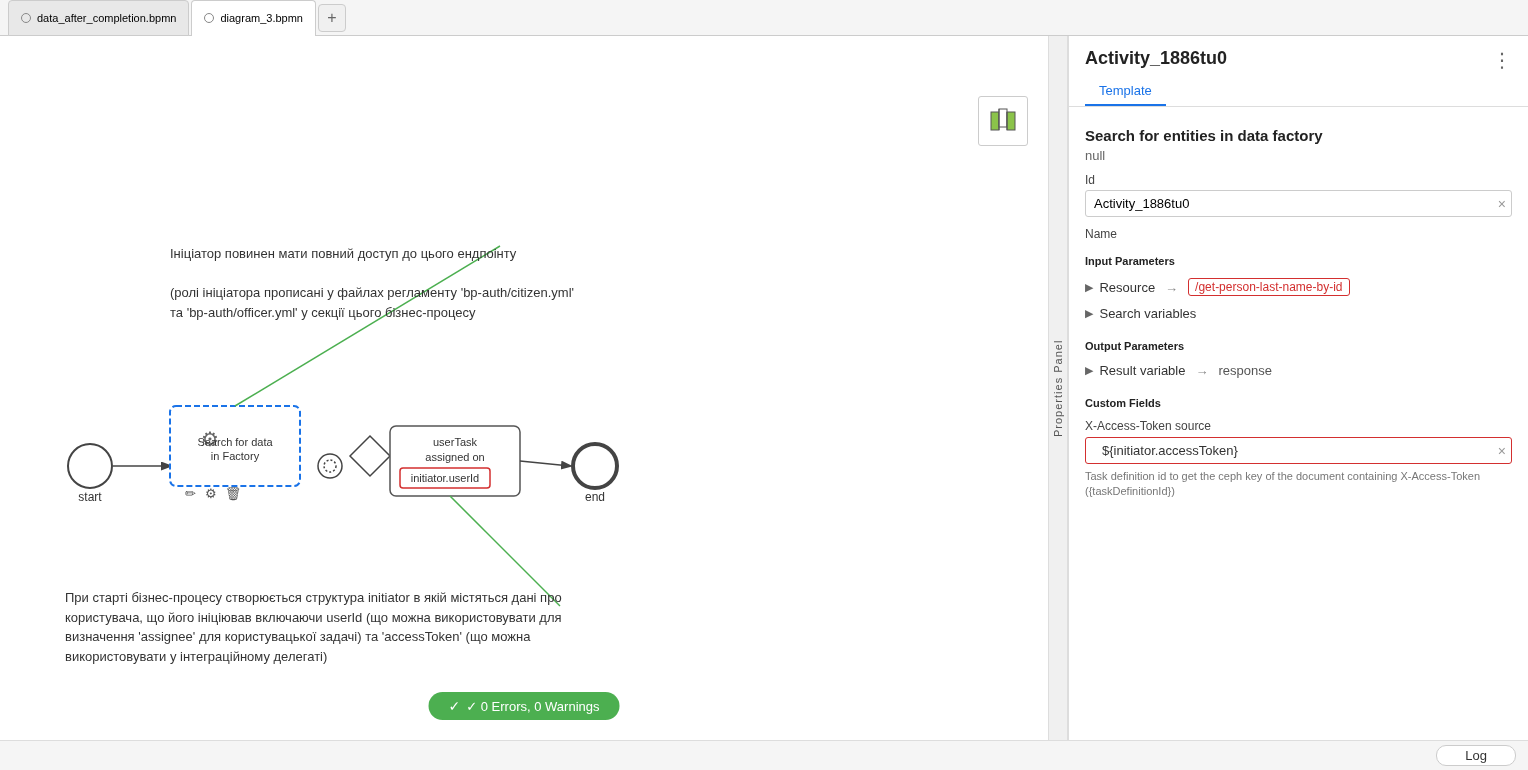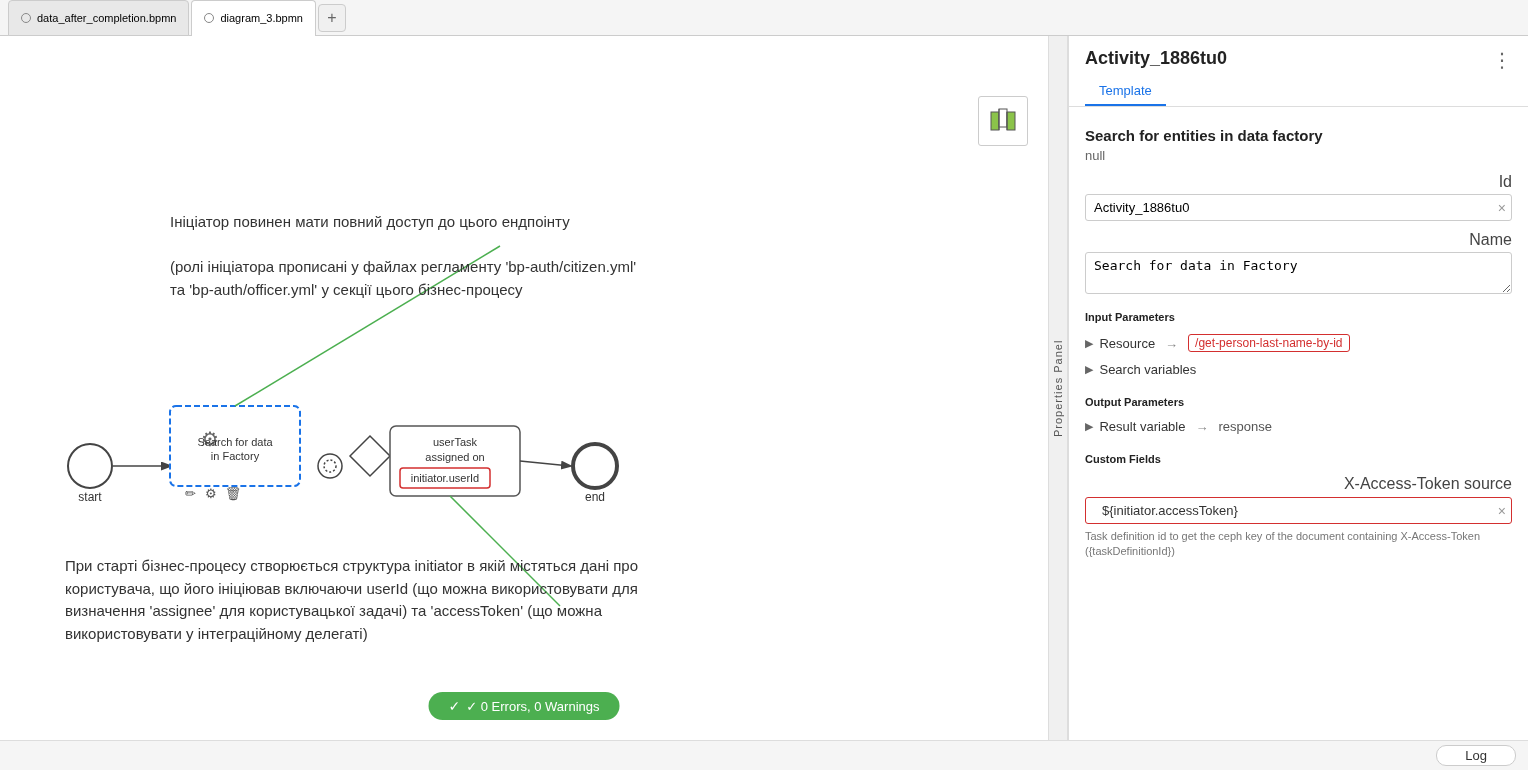--- a/index.html
+++ b/index.html
@@ -61,21 +61,21 @@
 
     .panel-body {
       flex: 1; overflow-y: auto; padding: 12px 16px;
     }
 
     .section-title {
       font-size: 15px; font-weight: bold; color: #222; margin-bottom: 4px; margin-top: 8px;
     }
     .section-null { font-size: 13px; color: #666; margin-bottom: 8px; }
 
-    .field-label { font-size: 16px; color: #444; margin-top: 10px; margin-bottom: 3px; text-align: right; }
+    .field-label { font-size: 12px; color: #444; margin-top: 10px; margin-bottom: 3px; }
     .field-input-wrap {
       position: relative; width: 100%;
     }
     .field-input-wrap input {
       width: 100%; border: 1px solid #ccc; border-radius: 3px; padding: 5px 28px 5px 8px;
       font-size: 13px; outline: none;
     }
     .field-clear {
       position: absolute; right: 6px; top: 50%; transform: translateY(-50%);
       cursor: pointer; color: #999; font-size: 14px;
@@ -157,21 +157,21 @@
       position: absolute; bottom: 20px; left: 50%;
       transform: translateX(-50%);
       background: #4caf50; color: #fff; padding: 6px 20px;
       border-radius: 20px; font-size: 13px; display: flex; align-items: center; gap: 6px;
       white-space: nowrap;
     }
     .status-check { font-size: 14px; }
 
     
     .annotation-box {
-      position: absolute; font-size: 15px; color: #333; line-height: 1.5;
+      position: absolute; font-size: 13px; color: #333; line-height: 1.5; margin-top: 33px;
     }
 
     .panel-more {
       position: absolute; right: 16px; top: 12px; font-size: 20px; color: #666; cursor: pointer;
     }
   </style>
 </head>
 <body>
 
 <div class="tab-bar">
@@ -286,23 +286,20 @@
       <div class="section-title">Search for entities in data factory</div>
       <div class="section-null">null</div>
 
       <div class="field-label">Id</div>
       <div class="field-input-wrap">
         <input type="text" value="Activity_1886tu0" style="">
         <span class="field-clear">×</span>
       </div>
 
       <div class="field-label">Name</div>
-      <div class="field-textarea-wrap">
-        <textarea rows="2" style="">Search for data in Factory</textarea>
-      </div>
 
       <div class="subsection-title">Input Parameters</div>
 
       <div class="param-row">
         <span class="chevron">▶</span>
         <span class="param-label">Resource</span>
         <span class="param-arrow">→</span>
         <span class="param-value-highlight">/get-person-last-name-by-id</span>
       </div>
 

